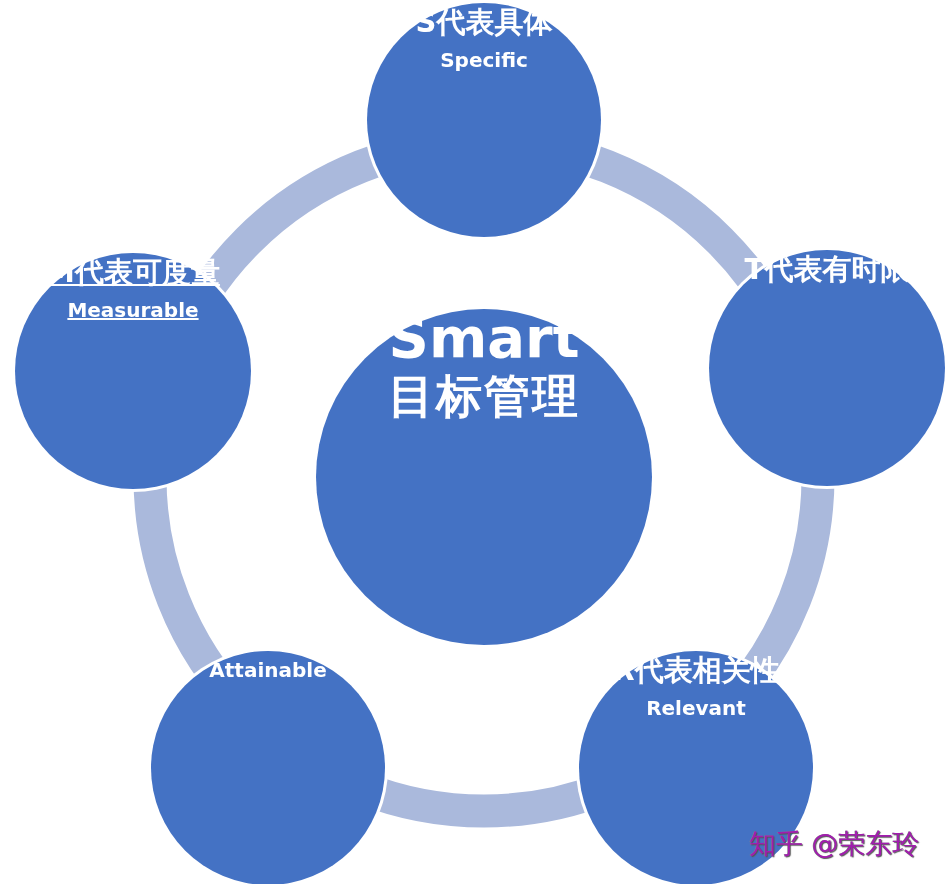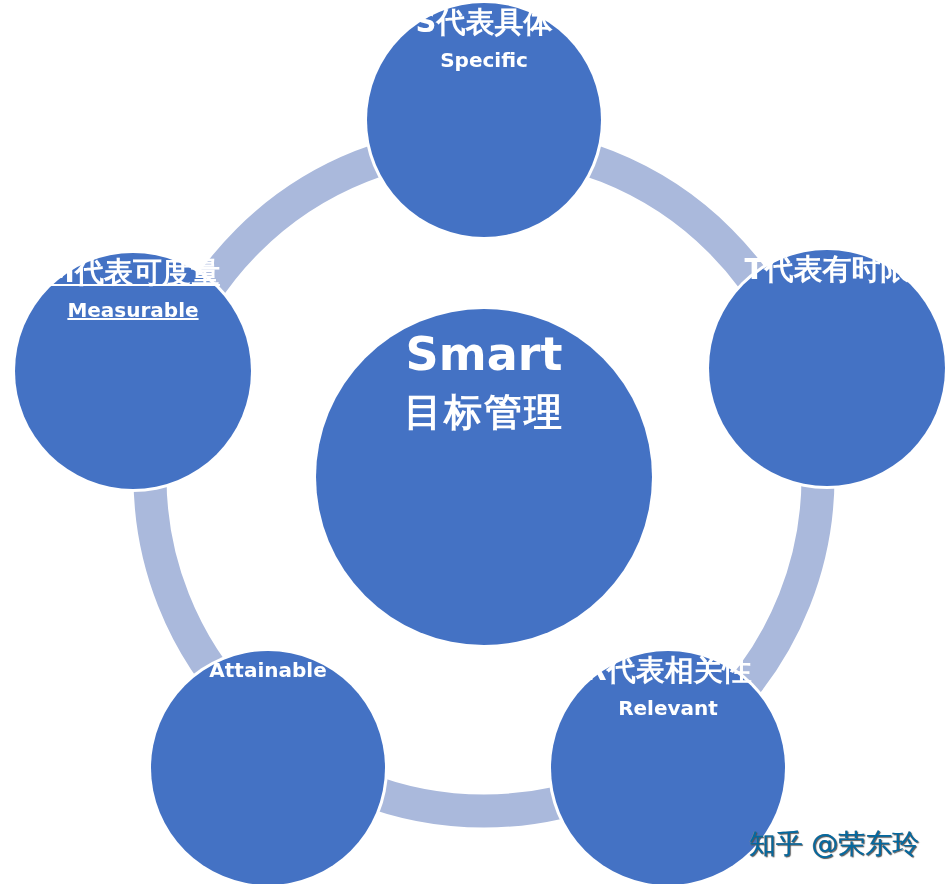--- a/index.html
+++ b/index.html
@@ -5,24 +5,24 @@
   html, body { margin:0; padding:0; background:#ffffff; }
   body { width:950px; height:884px; position:relative; overflow:hidden;
          font-family:"DejaVu Sans","Liberation Sans",sans-serif; }
   #canvas { position:absolute; left:0; top:0; width:950px; height:884px; }
   .node { position:absolute; border-radius:50%; background:#4472C4;
           box-shadow:0 0 0 3px #ffffff; display:flex; flex-direction:column;
           align-items:center; justify-content:flex-start; color:#ffffff;
           font-weight:bold; text-align:center; }
   .node .zh { font-size:29px; line-height:38px; white-space:nowrap; letter-spacing:0px; }
   .node .en { font-size:20px; line-height:38px; white-space:nowrap; }
-  .center .zh1 { font-size:46px; line-height:58px;margin-top:16px; }
-  .center .zh2 { font-size:38px; line-height:58px; letter-spacing:2px; }
+  .center .zh1 { font-size:56px; line-height:58px; }
+  .center .zh2 { font-size:46px; line-height:58px; letter-spacing:2px; }
   .watermark { position:absolute; left:749px; top:826px; font-size:27px;
-               color:#0369a1; text-shadow:1px 1px 1px #555, -0.5px -0.5px 0 #888;
+               color:#a21caf; text-shadow:1px 1px 1px #555, -0.5px -0.5px 0 #888;
                font-family:"DejaVu Sans",sans-serif; white-space:nowrap; }
 </style>
 </head>
 <body>
 
 <svg id="canvas" width="950" height="884" viewBox="0 0 950 884">
   <circle cx="484" cy="477" r="334" fill="none" stroke="#AAB9DC" stroke-width="33"></circle>
 </svg>
 
 <div class="node center" style="left:316px; top:309px; width:336px; height:336px;">
@@ -32,21 +32,21 @@
 
 <div class="node" style="left:367px; top:3px; width:234px; height:234px;">
   <div class="zh">S代表具体</div>
   <div class="en">Specific</div>
 </div>
 
 <div class="node" style="left:709px; top:250px; width:236px; height:236px;gap:37px;">
   <div class="zh">T代表有时限</div>
 </div>
 
-<div class="node" style="left:551px; top:651px; width:234px; height:234px;">
+<div class="node" style="left:579px; top:651px; width:234px; height:234px;">
   <div class="zh">R代表相关性</div>
   <div class="en">Relevant</div>
 </div>
 
 <div class="node" style="left:151px; top:651px; width:234px; height:234px;">
   <div class="en">Attainable</div>
 </div>
 
 <div class="node" style="left:15px; top:253px; width:236px; height:236px;text-decoration:underline;">
   <div class="zh">M代表可度量</div>

